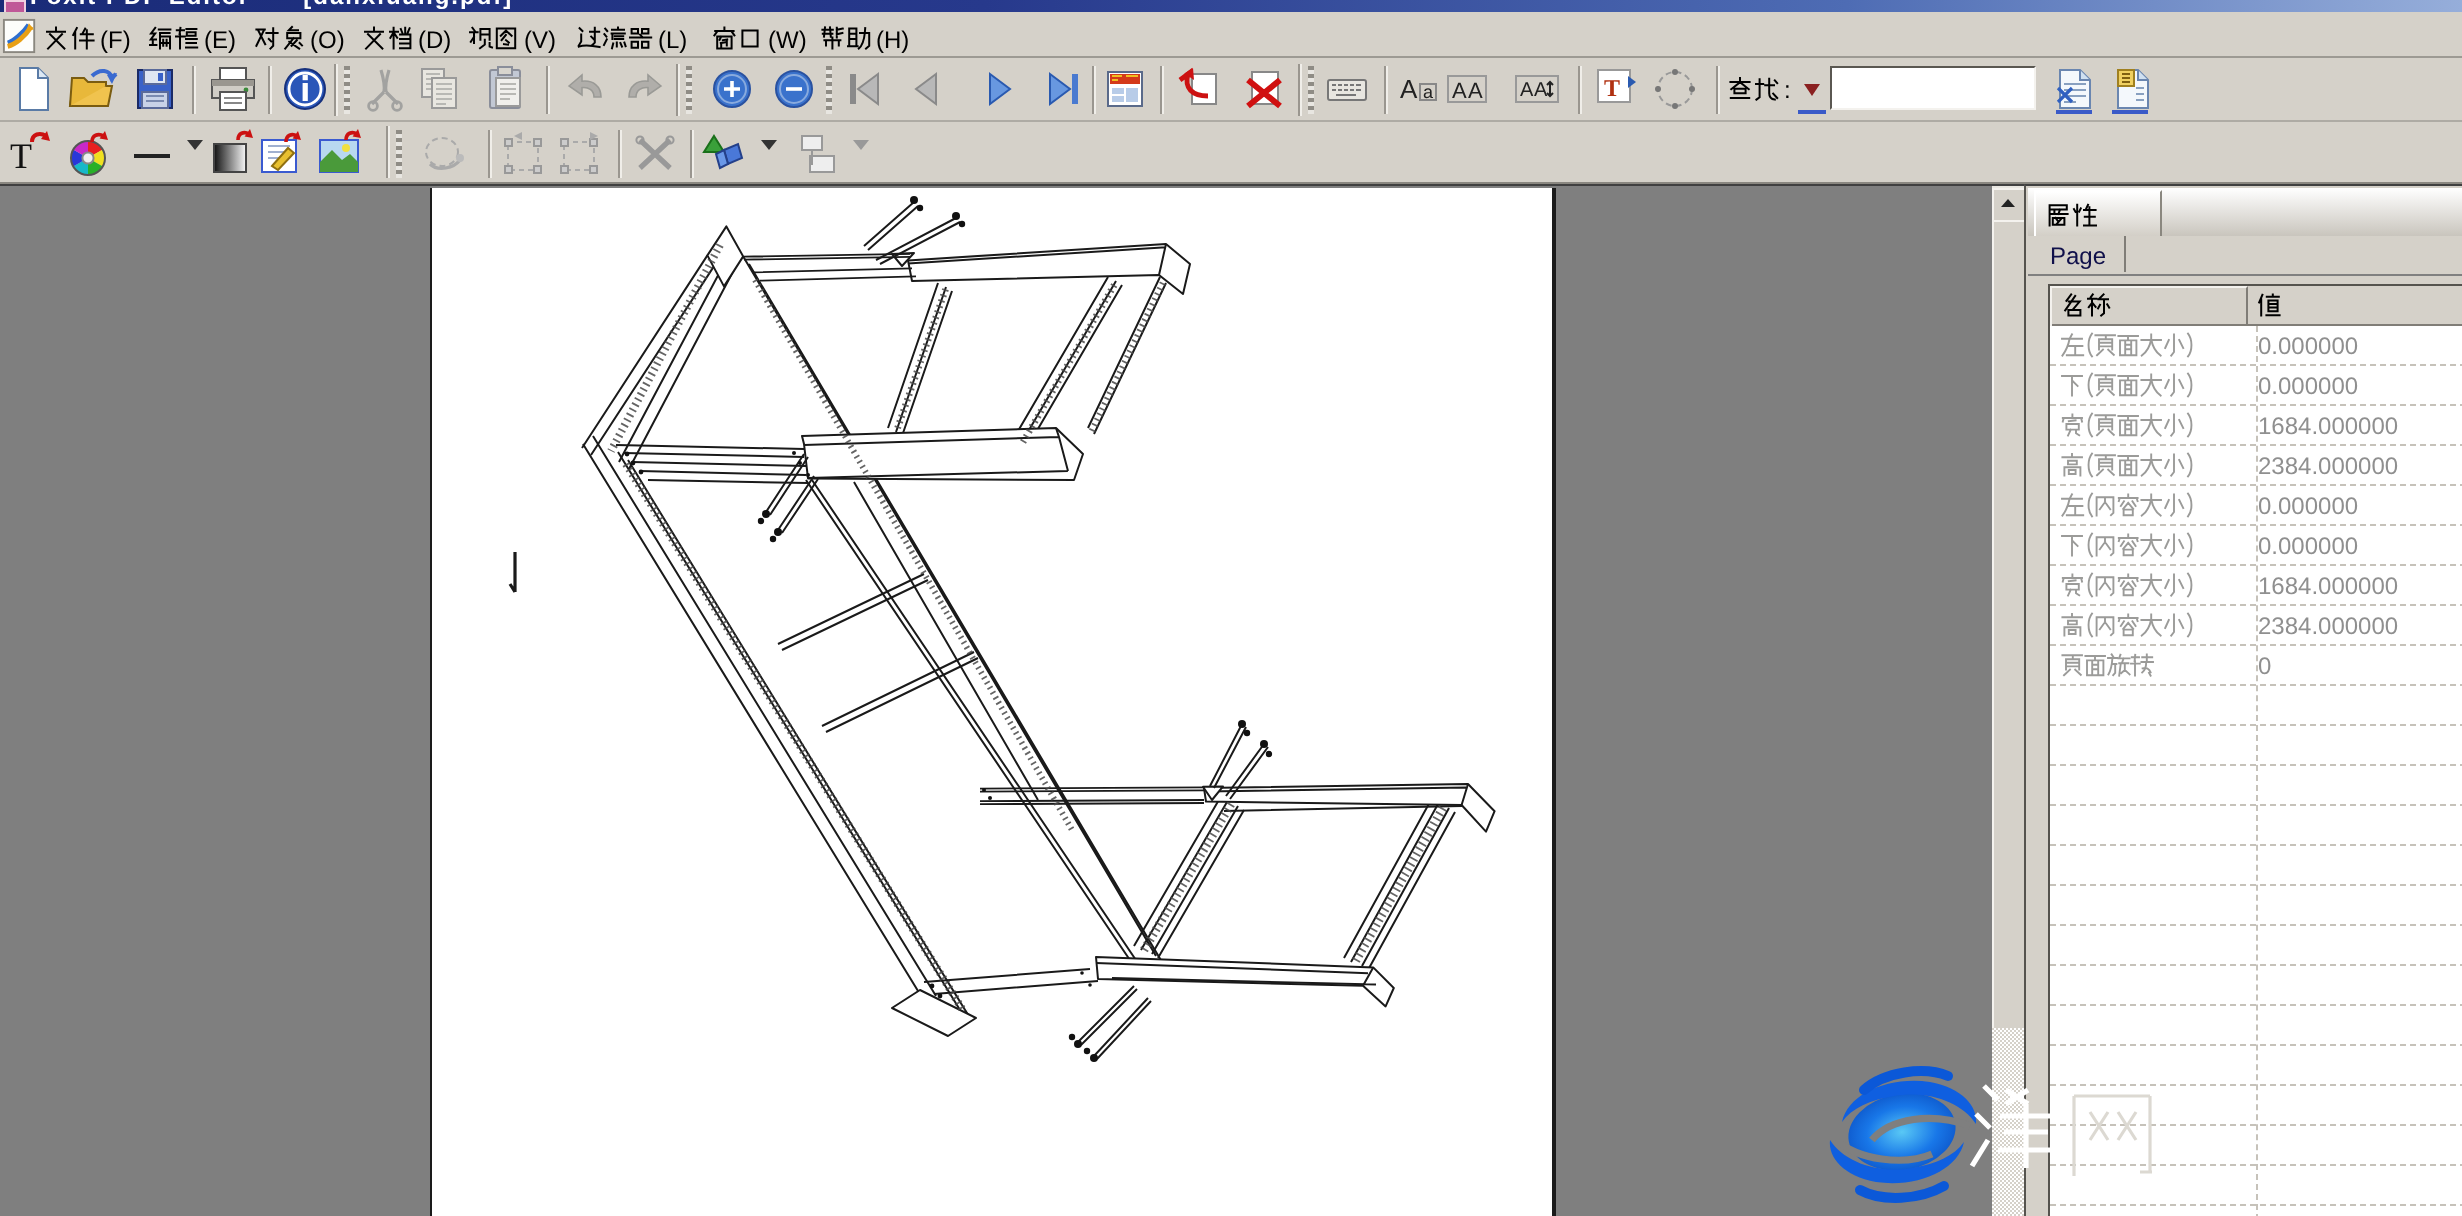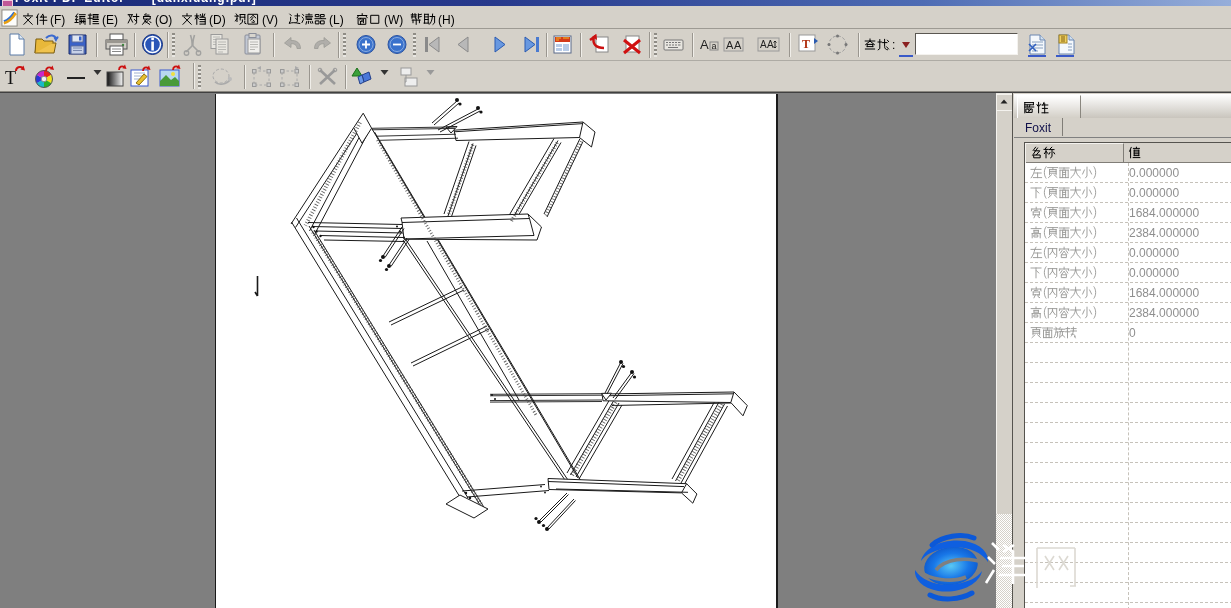--- a/index.html
+++ b/index.html
@@ -589,21 +589,21 @@
   <div id="panel" class="abs">
     <div id="phead"></div>
     <div style="position:absolute;left:4px;top:2px;width:62px;height:22px;background:linear-gradient(180deg,#ffffff,#d3cfc7);border-left:1px solid #fff;border-top:1px solid #fff;border-right:1px solid #8a877f;"></div>
     <svg class="ct" style="left:10px;top:8px" width="27" height="14" viewBox="0 0 27 14">
         <use href="#g-shu3"></use>
         <use href="#g-xing4" x="13"></use>
       </svg>
     <div id="ptabs">
         <div id="ptab"></div>
       </div>
-    <div class="txt" style="left:12px;top:28px;font-size:12px;color:#10104a;">Foxit</div>
+    <div class="txt" style="left:12px;top:28px;font-size:12px;color:#10104a;">Page</div>
     <div id="ptabline"></div>
     <div id="ptable">
       <div id="pthead">
           <div class="c1"></div>
         </div>
       <svg class="ct" style="left:6px;top:3px" width="25" height="13" viewBox="0 0 25 13">
           <use href="#g-ming"></use>
           <use href="#g-cheng" x="12"></use>
         </svg>
       <svg class="ct" style="left:103px;top:3px" width="13" height="13" viewBox="0 0 13 13">

